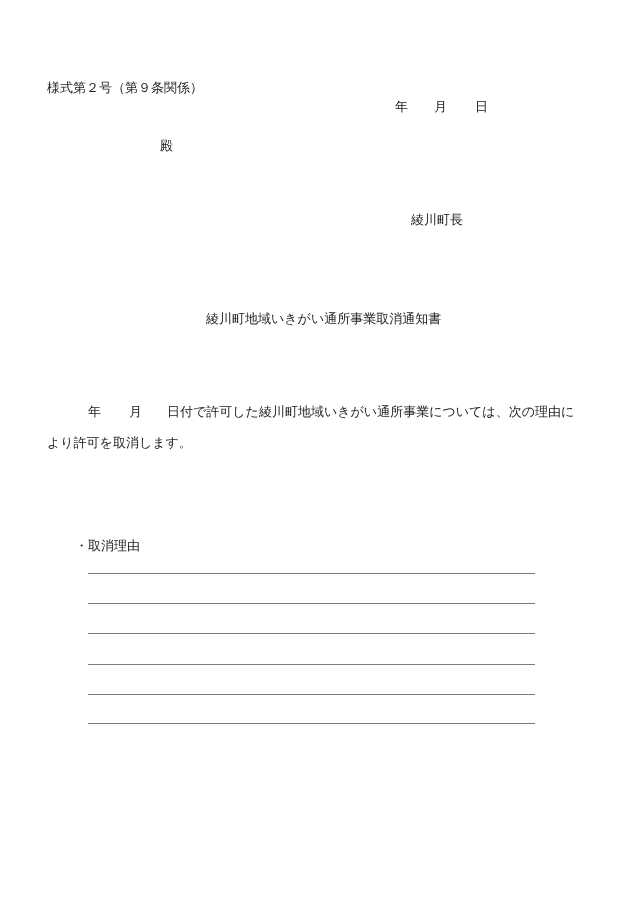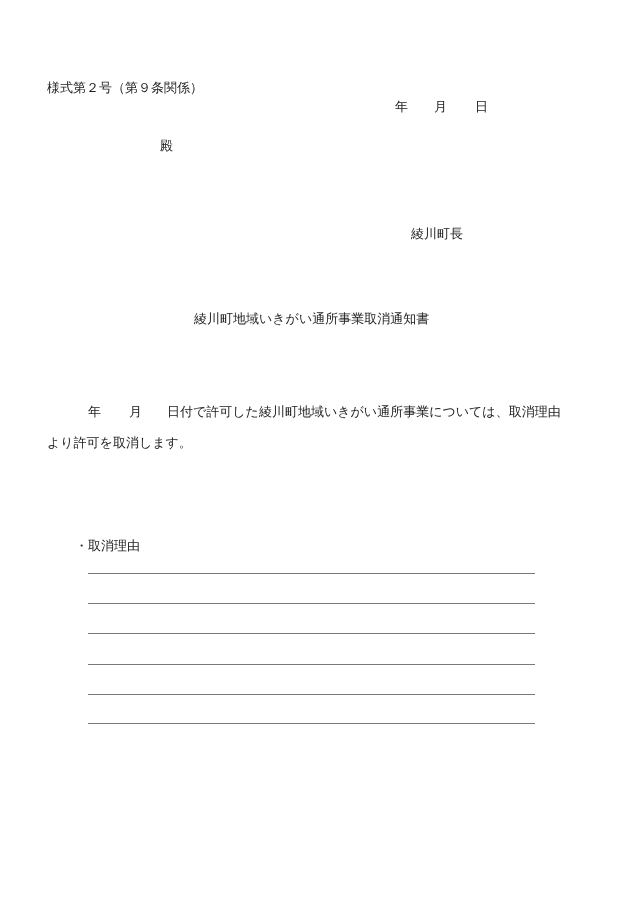--- a/index.html
+++ b/index.html
@@ -17,28 +17,28 @@
   <div class="t" style="left:47px;top:80px;">様式第２号（第９条関係）</div>
 
   <div>
     <div class="t" style="left:395px;top:99px;">年</div>
     <div class="t" style="left:434px;top:99px;">月</div>
     <div class="t" style="left:475px;top:99px;">日</div>
   </div>
 
   <div class="t" style="left:160px;top:138px;">殿</div>
 
-  <div class="t" style="left:411px;top:226px;">綾川町長</div>
+  <div class="t" style="left:411px;top:212px;">綾川町長</div>
 
-  <div class="t" style="left:194px;top:311px;">綾川町地域いきがい通所事業取消通知書</div>
+  <div class="t" style="left:206px;top:311px;">綾川町地域いきがい通所事業取消通知書</div>
 
   <div>
     <div class="t" style="left:88px;top:404px;">年</div>
     <div class="t" style="left:129px;top:404px;">月</div>
-    <div class="t" style="left:167px;top:404px;">日付で許可した綾川町地域いきがい通所事業については、取消理由</div>
+    <div class="t" style="left:167px;top:404px;">日付で許可した綾川町地域いきがい通所事業については、次の理由に</div>
     <div class="t" style="left:47px;top:435px;">より許可を取消します。</div>
   </div>
 
   <div>
     <div class="t" style="left:75px;top:538px;font-family:Liberation Serif, serif;">・取消理由</div>
     <div class="rule" style="top:573px;"></div>
     <div class="rule" style="top:603px;"></div>
     <div class="rule" style="top:633px;"></div>
     <div class="rule" style="top:664px;"></div>
     <div class="rule" style="top:694px;"></div>

